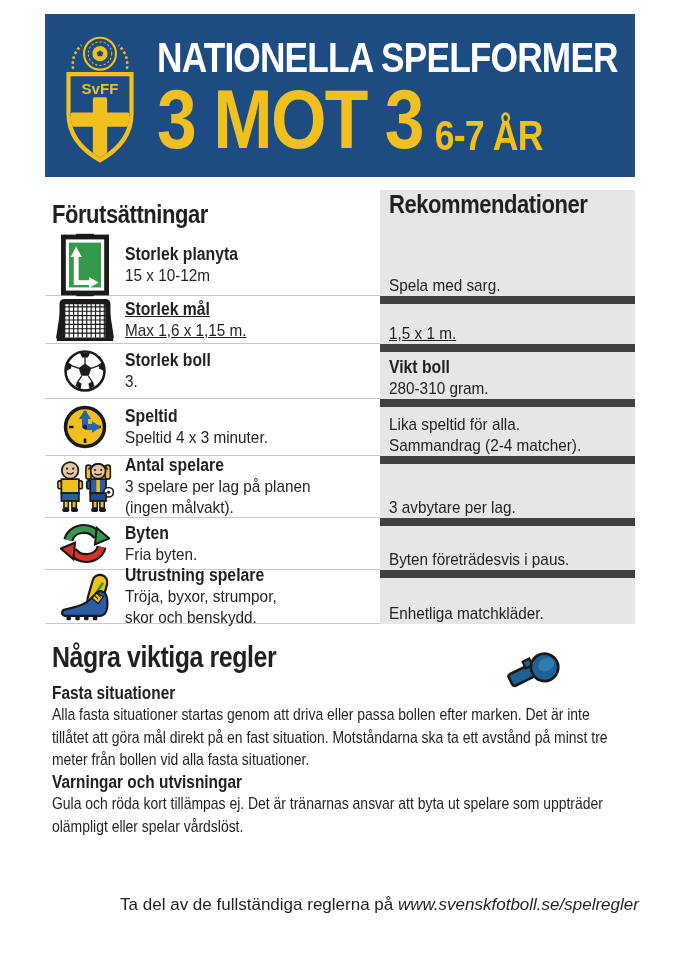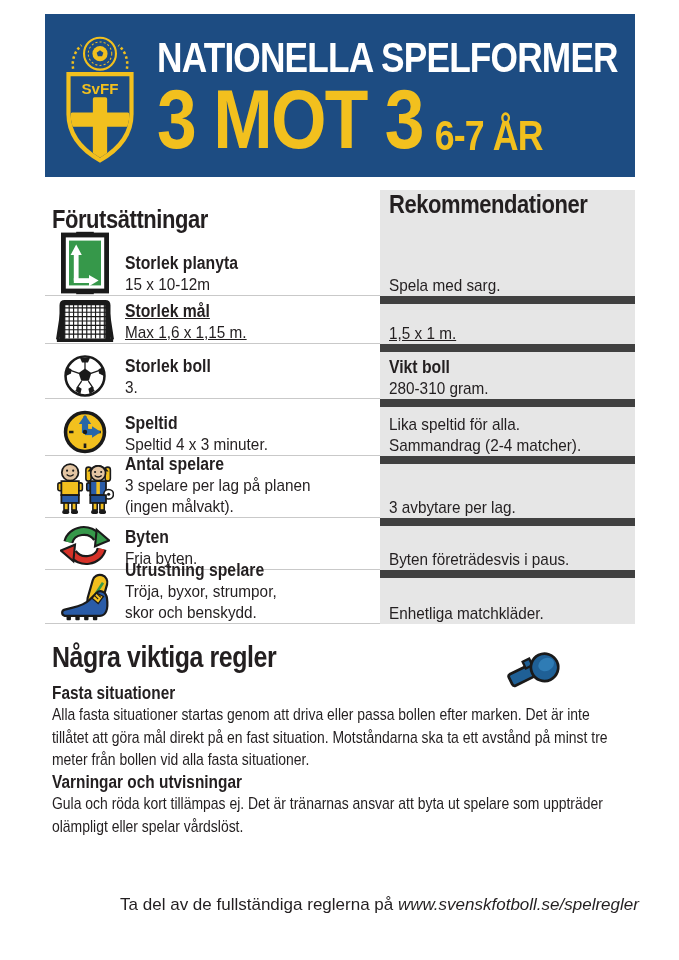--- a/index.html
+++ b/index.html
@@ -17,33 +17,33 @@
     letter-spacing:-1px;white-space:nowrap;transform:scaleX(0.82);transform-origin:left top;line-height:1;}
   .banner-sub{position:absolute;left:112px;top:66px;display:flex;align-items:flex-end;gap:14px;
     transform:scaleX(0.85);transform-origin:left top;color:var(--brand-yellow);}
   .banner-format{font-size:84px;font-weight:bold;line-height:0.95;letter-spacing:-2px;white-space:nowrap;}
   .banner-age{font-size:42px;font-weight:bold;line-height:1;letter-spacing:-1px;white-space:nowrap;margin-bottom:3px;}
 
   
   .tbl{position:absolute;left:45px;top:190px;width:590px;}
   .hrow,.row{display:flex;box-sizing:border-box;}
   .hrow{height:44px;}
-  .cell-left{width:335px;box-sizing:border-box;display:flex;align-items:flex-end;}
+  .cell-left{width:335px;box-sizing:border-box;display:flex;align-items:center;}
   .cell-right{width:255px;box-sizing:border-box;background:var(--rec-gray);display:flex;flex-direction:column;justify-content:flex-end;padding-left:9px;}
   .row .cell-left{border-bottom:1px solid var(--sep);}
   .row + .row .cell-right{border-top:8px solid #404040;}
   .row:nth-of-type(2){height:62px;}
   .row:nth-of-type(3){height:48px;text-decoration:underline;}
   .row:nth-of-type(4){height:55px;}
   .row:nth-of-type(5){height:57px;}
   .row:nth-of-type(6){height:62px;}
   .row:nth-of-type(7){height:52px;}
   .row:nth-of-type(8){height:54px;}
   .col-h{font-size:25px;font-weight:bold;letter-spacing:-0.5px;transform:scaleX(0.88);transform-origin:left top;white-space:nowrap;}
-  .hrow .cell-left{align-items:flex-end;padding-top:5px;padding-left:7px;}
+  .hrow .cell-left{align-items:center;padding-top:5px;padding-left:7px;}
   .hrow .cell-right{justify-content:flex-start;}
   .icon-box{width:80px;display:flex;justify-content:center;align-items:center;flex:none;}
   .cell-text{flex:1;transform:scaleX(0.9);transform-origin:left center;}
   .t-title{font-size:17.5px;font-weight:bold;line-height:21px;white-space:nowrap;}
   .t-line{font-size:17px;line-height:21px;white-space:nowrap;}
   .cell-right .inner{transform:scaleX(0.9);transform-origin:left center;}
 
   
   .rules-h{position:absolute;left:52px;top:641px;font-size:29px;font-weight:bold;letter-spacing:-0.5px;
     transform:scaleX(0.86);transform-origin:left top;white-space:nowrap;}

